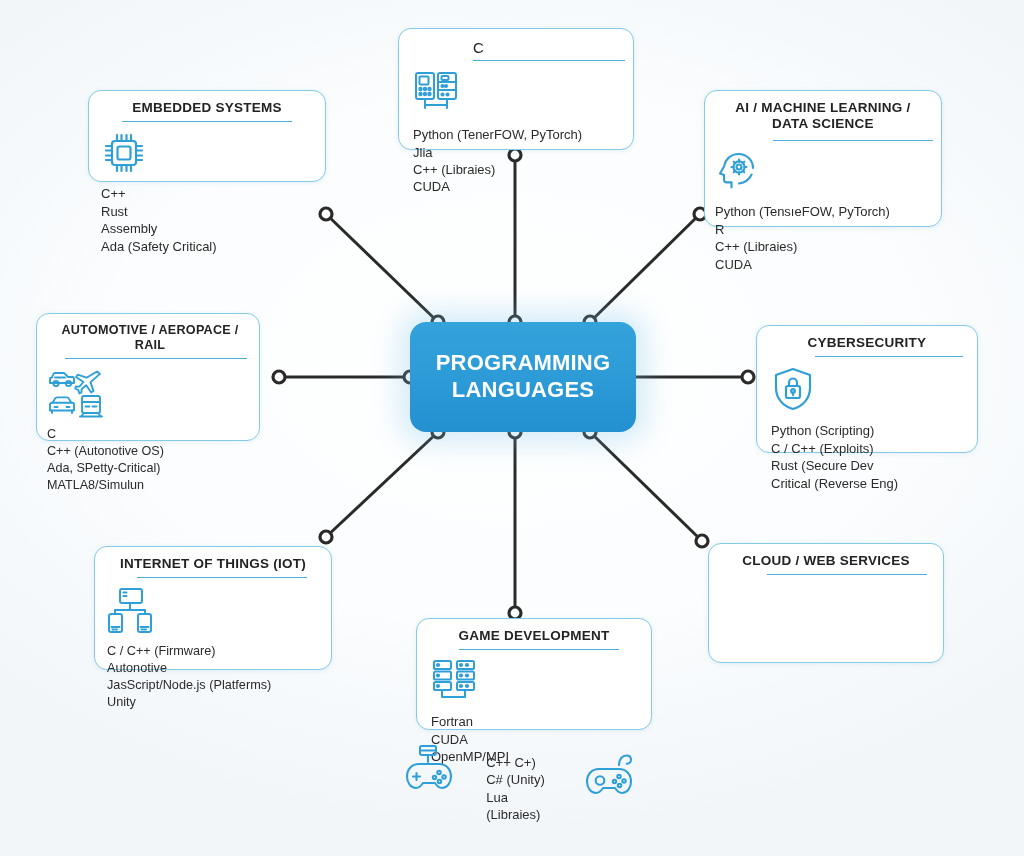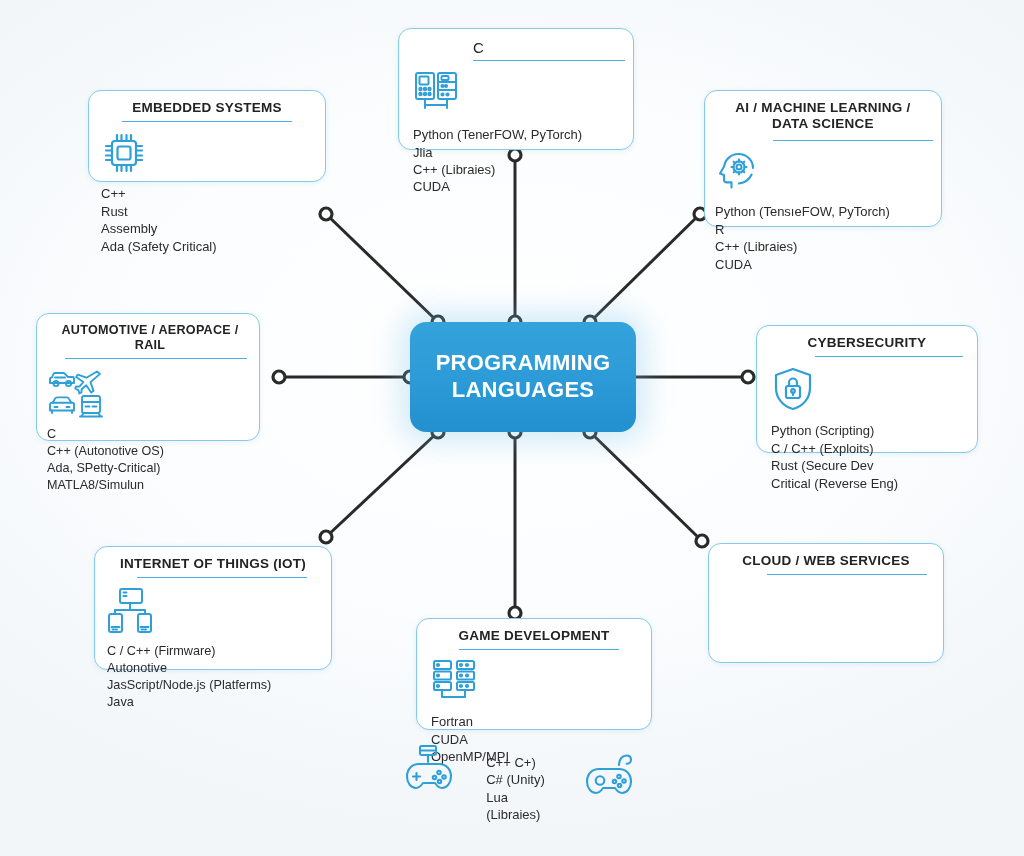--- a/index.html
+++ b/index.html
@@ -254,21 +254,21 @@
           <rect x="2" y="28" width="13" height="18" rx="2"></rect>
           <rect x="31" y="28" width="13" height="18" rx="2"></rect>
           <path d="M4.5 41h8M33.5 41h8"></path>
           <path d="M5.5 43.5h1.5M8.5 43.5H10M34.5 43.5H36M37.5 43.5H39"></path>
         </svg>
       </div>
       <div class="card-list" style="font-size:12.7px;">
         <span class="li">C / C++ (Firmware)</span>
         <span class="li">Autonotive</span>
         <span class="li">JasScript/Node.js (Platferms)</span>
-        <span class="li">Java</span>
+        <span class="li">Unity</span>
       </div>
     </div>
   </div>
 
   <div class="card" style="left:708px;top:543px;width:236px;height:120px;">
     <div class="card-title">CLOUD / WEB SERVICES</div>
     <div class="rule" style="width:160px;margin:0 0 6px 58px;"></div>
   </div>
 
   <div class="card" style="left:398px;top:618px;width:236px;height:112px;margin-left:18px;">

